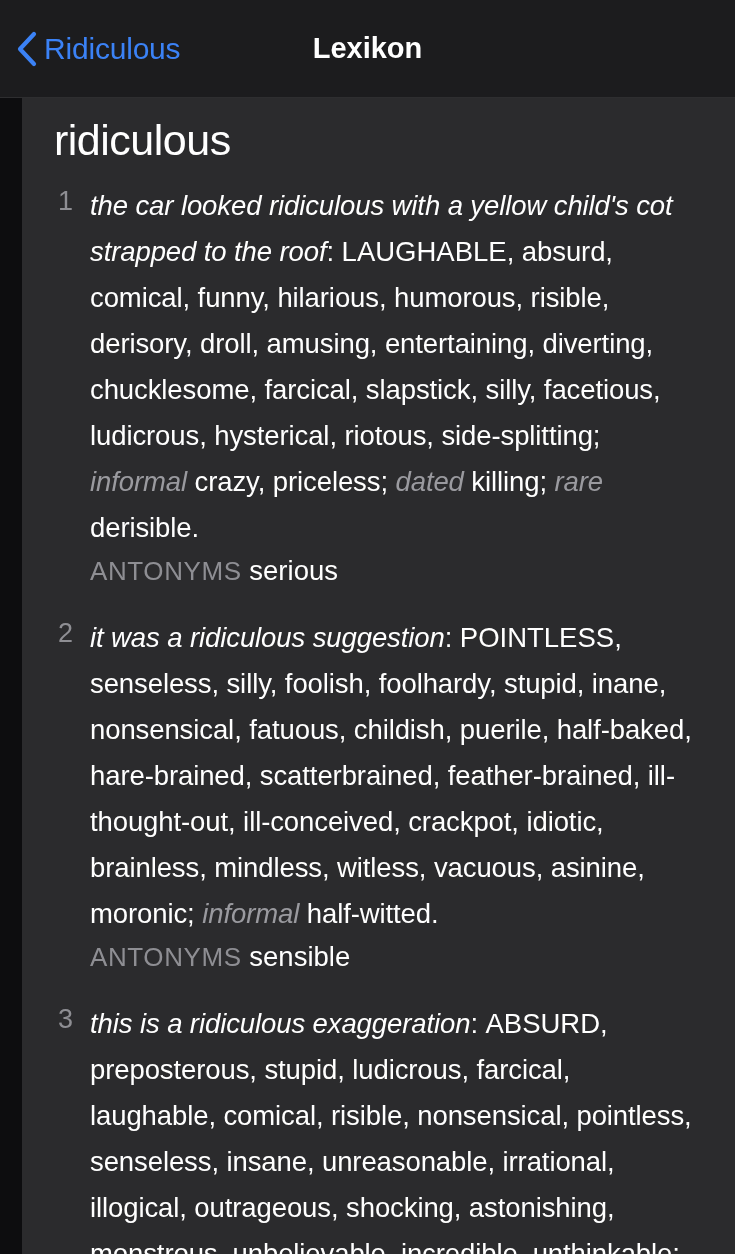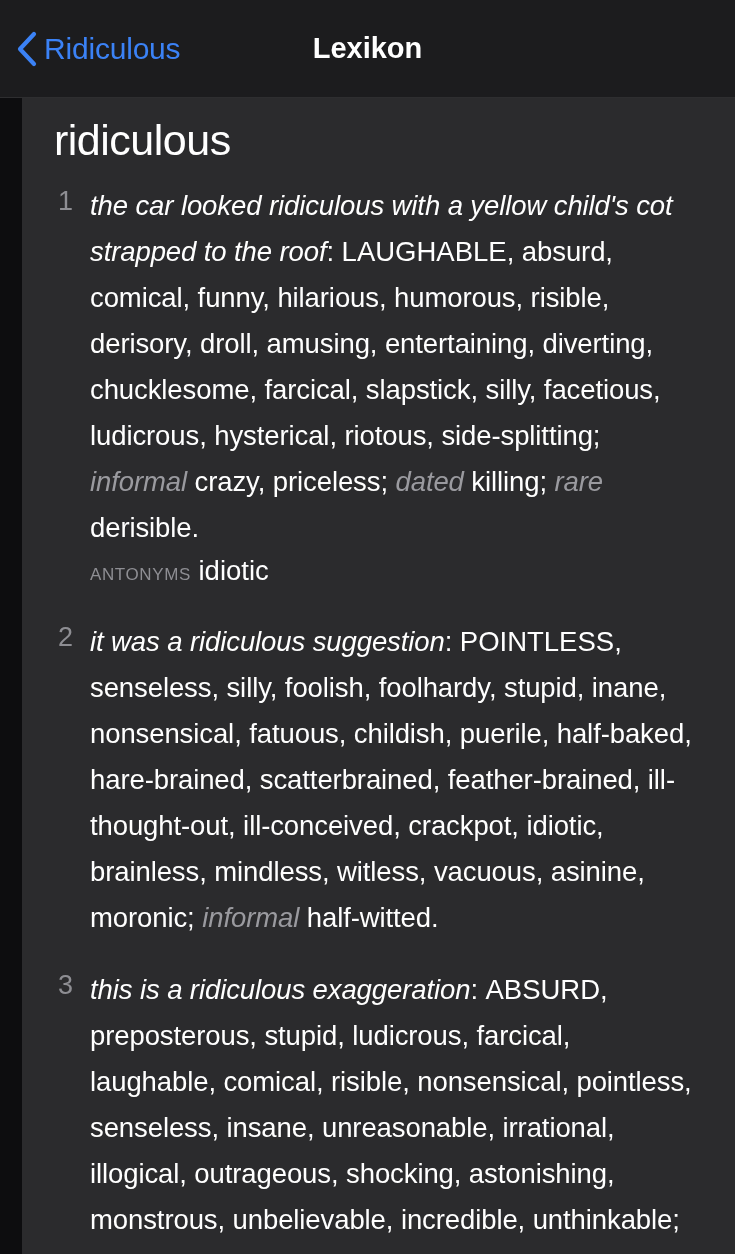--- a/index.html
+++ b/index.html
@@ -123,21 +123,21 @@
   .sense-text .caps { letter-spacing: 0px; }
   .sense-text .reg { font-style: italic; color: #9a9a9f; }
   .antonyms {
     margin-top: 2px;
     font-size: 27.5px;
     line-height: 36px;
     color: #ffffff;
   }
   .antonyms .lbl {
     color: #8e8e93;
-    font-size: 17px;
+    font-size: 26px;
     letter-spacing: 0.6px;
   }
 </style>
 </head>
 <body>
 
 <div class="screen">
 
   <div class="navbar">
     <div class="back-btn">
@@ -154,28 +154,29 @@
   <div class="content-wrap">
     <div class="left-gutter"></div>
 
     <div class="entry">
       <div class="headword">ridiculous</div>
 
       <div class="sense">
         <div class="sense-num">1</div>
         <div class="sense-body">
           <div class="sense-text"><span class="ex">the car looked ridiculous with a yellow child's cot strapped to the roof</span><span>: </span><span class="caps">LAUGHABLE,</span><span> absurd, comical, funny, hilarious, humorous, risible, derisory, droll, amusing, entertaining, diverting, chucklesome, farcical, slapstick, silly, facetious, ludicrous, hysterical, riotous, side-splitting; </span><span class="reg">informal</span><span> crazy, priceless; </span><span class="reg">dated</span><span> killing; </span><span class="reg">rare</span><span> derisible.</span></div>
-          <div class="antonyms"><span class="lbl">ANTONYMS</span> <span>idiotic</span></div>
+          <div class="antonyms"><span class="lbl">ANTONYMS</span> <span>serious</span></div>
         </div>
       </div>
 
       <div class="sense">
         <div class="sense-num">2</div>
         <div class="sense-body">
           <div class="sense-text"><span class="ex">it was a ridiculous suggestion</span><span>: </span><span class="caps">POINTLESS,</span><span> senseless, silly, foolish, foolhardy, stupid, inane, nonsensical, fatuous, childish, puerile, half-baked, hare-brained, scatterbrained, feather-brained, ill-thought-out, ill-conceived, crackpot, idiotic, brainless, mindless, witless, vacuous, asinine, moronic; </span><span class="reg">informal</span><span> half-witted.</span></div>
+          <div class="antonyms"><span class="lbl">ANTONYMS</span> <span>sensible</span></div>
         </div>
       </div>
 
       <div class="sense">
         <div class="sense-num">3</div>
         <div class="sense-body">
           <div class="sense-text"><span class="ex">this is a ridiculous exaggeration</span><span>: </span><span class="caps">ABSURD,</span><span> preposterous, stupid, ludicrous, farcical, laughable, comical, risible, nonsensical, pointless, senseless, insane, unreasonable, irrational, illogical, outrageous, shocking, astonishing, monstrous, unbelievable, incredible, unthinkable; </span><span class="reg">informal</span><span> crazy.</span></div>
           <div class="antonyms"><span class="lbl">ANTONYMS</span> <span>reasonable</span></div>
         </div>
       </div>

